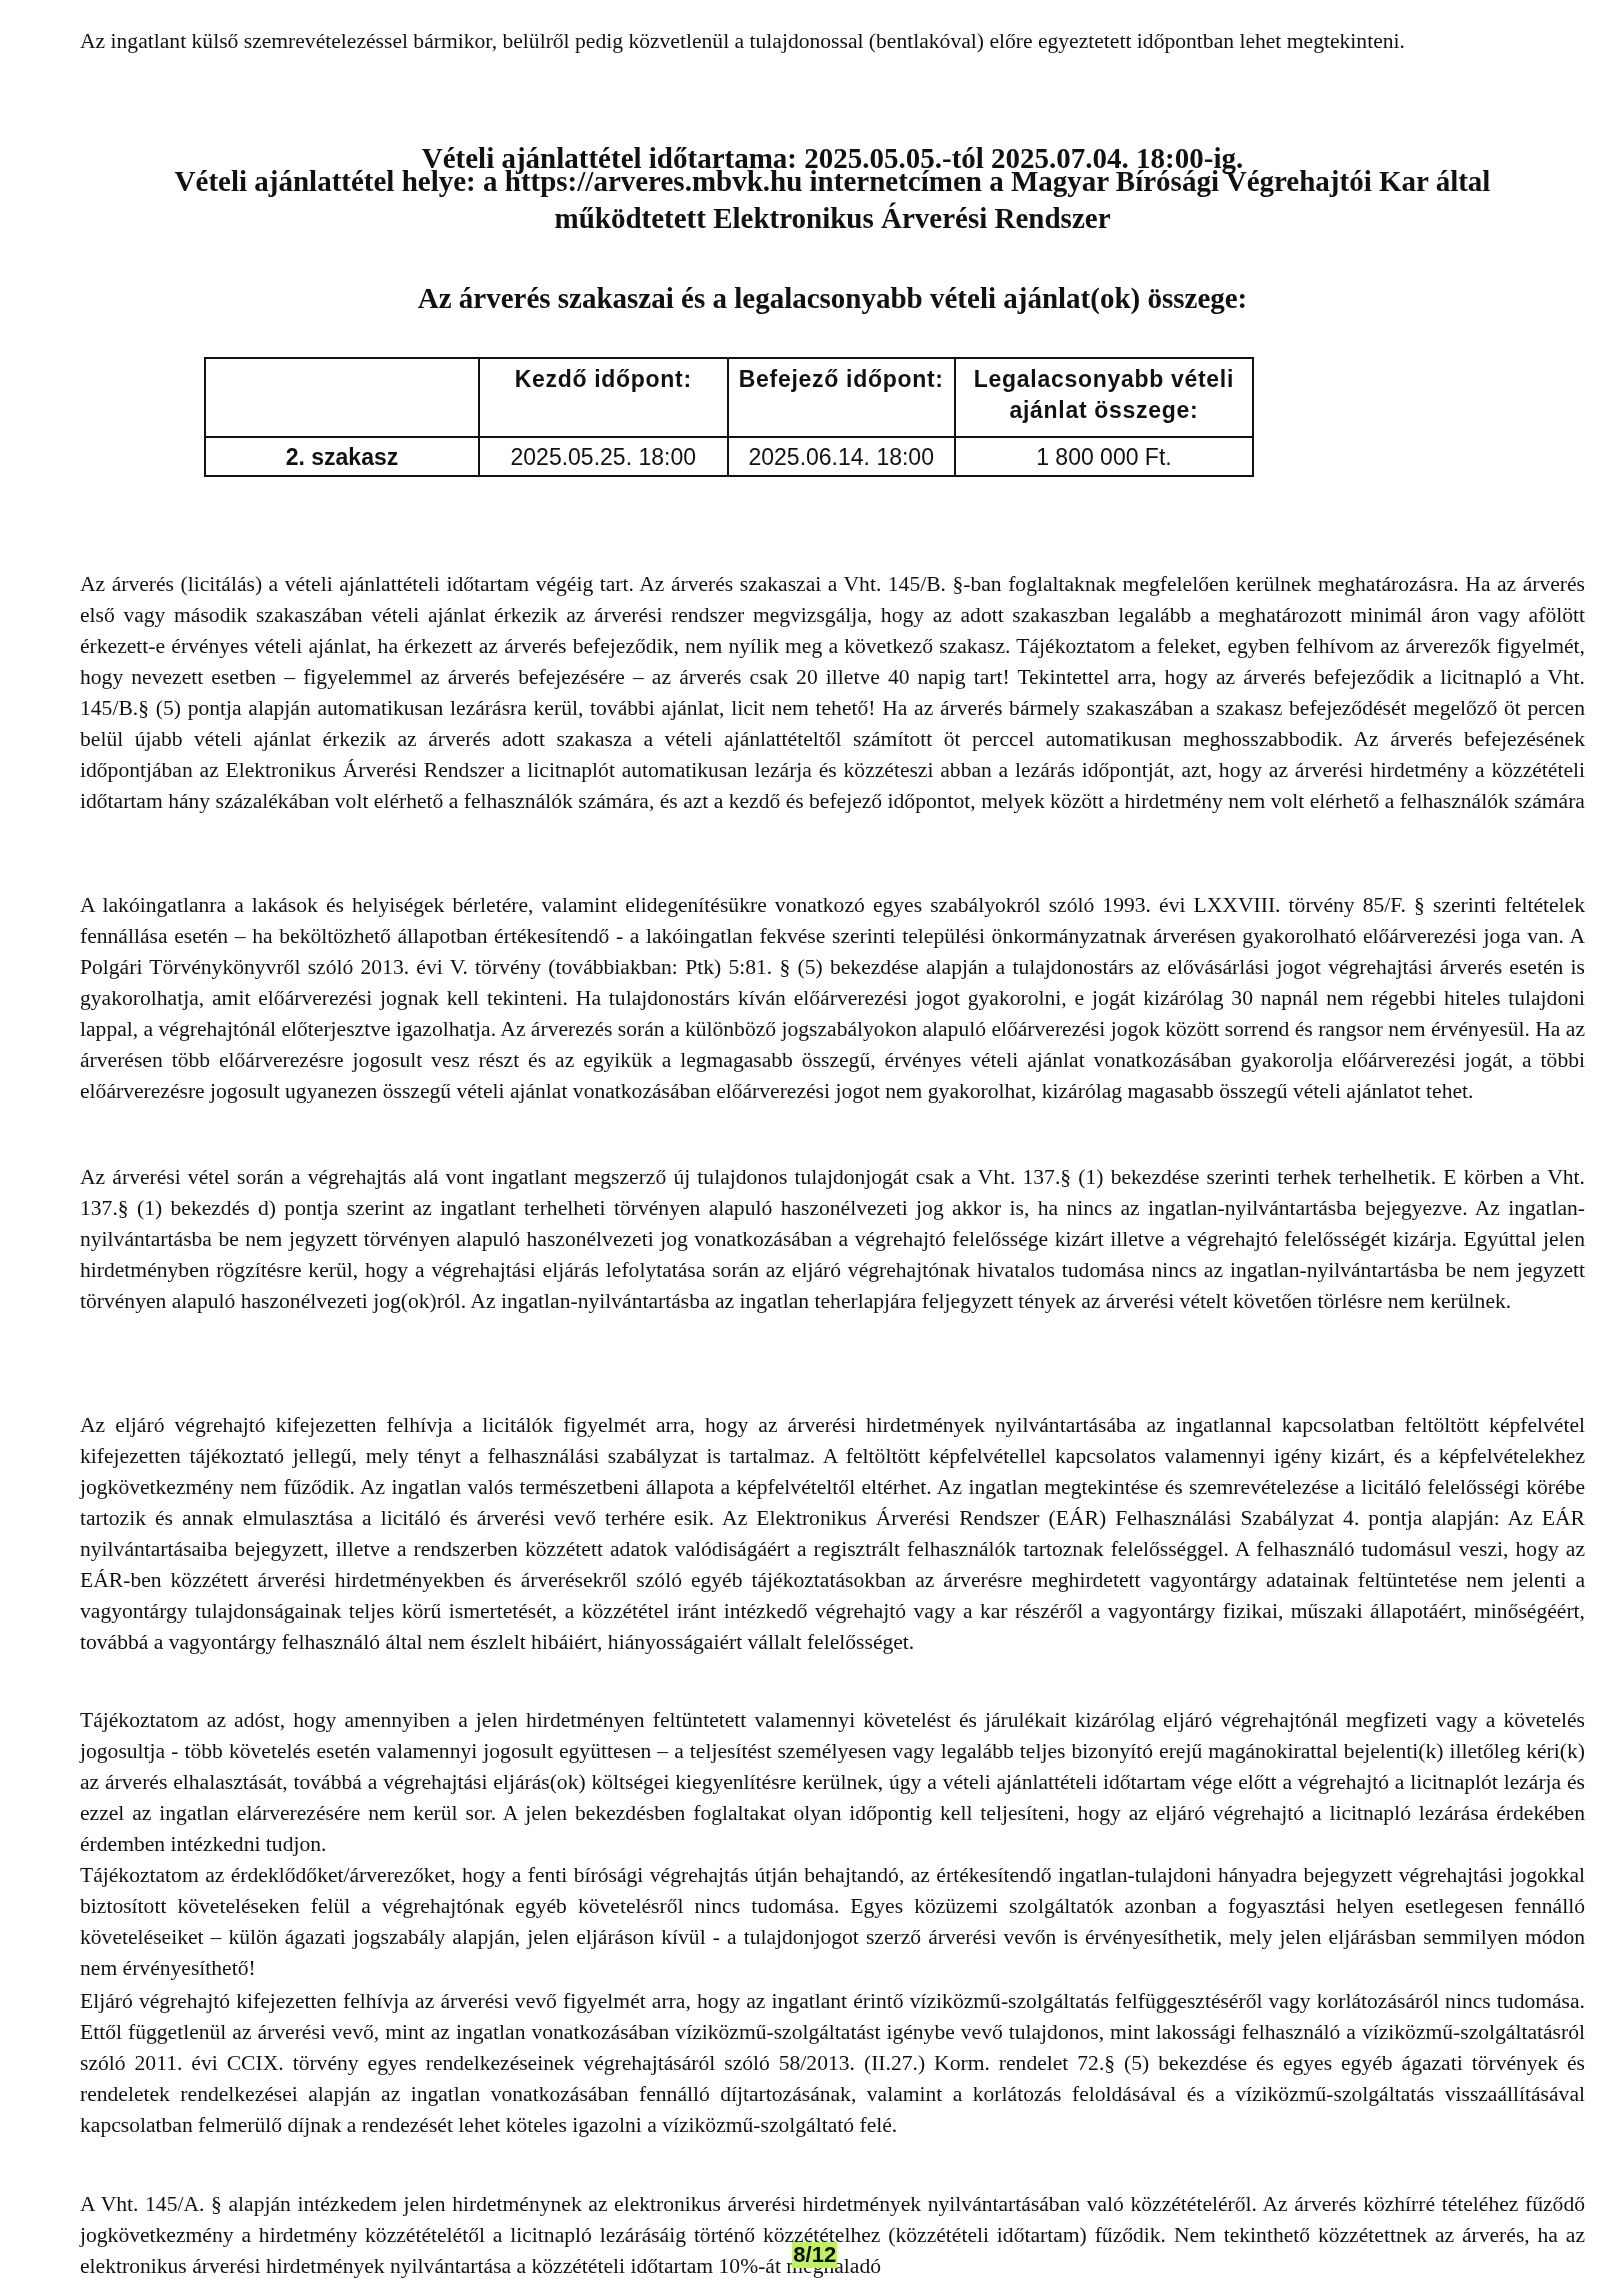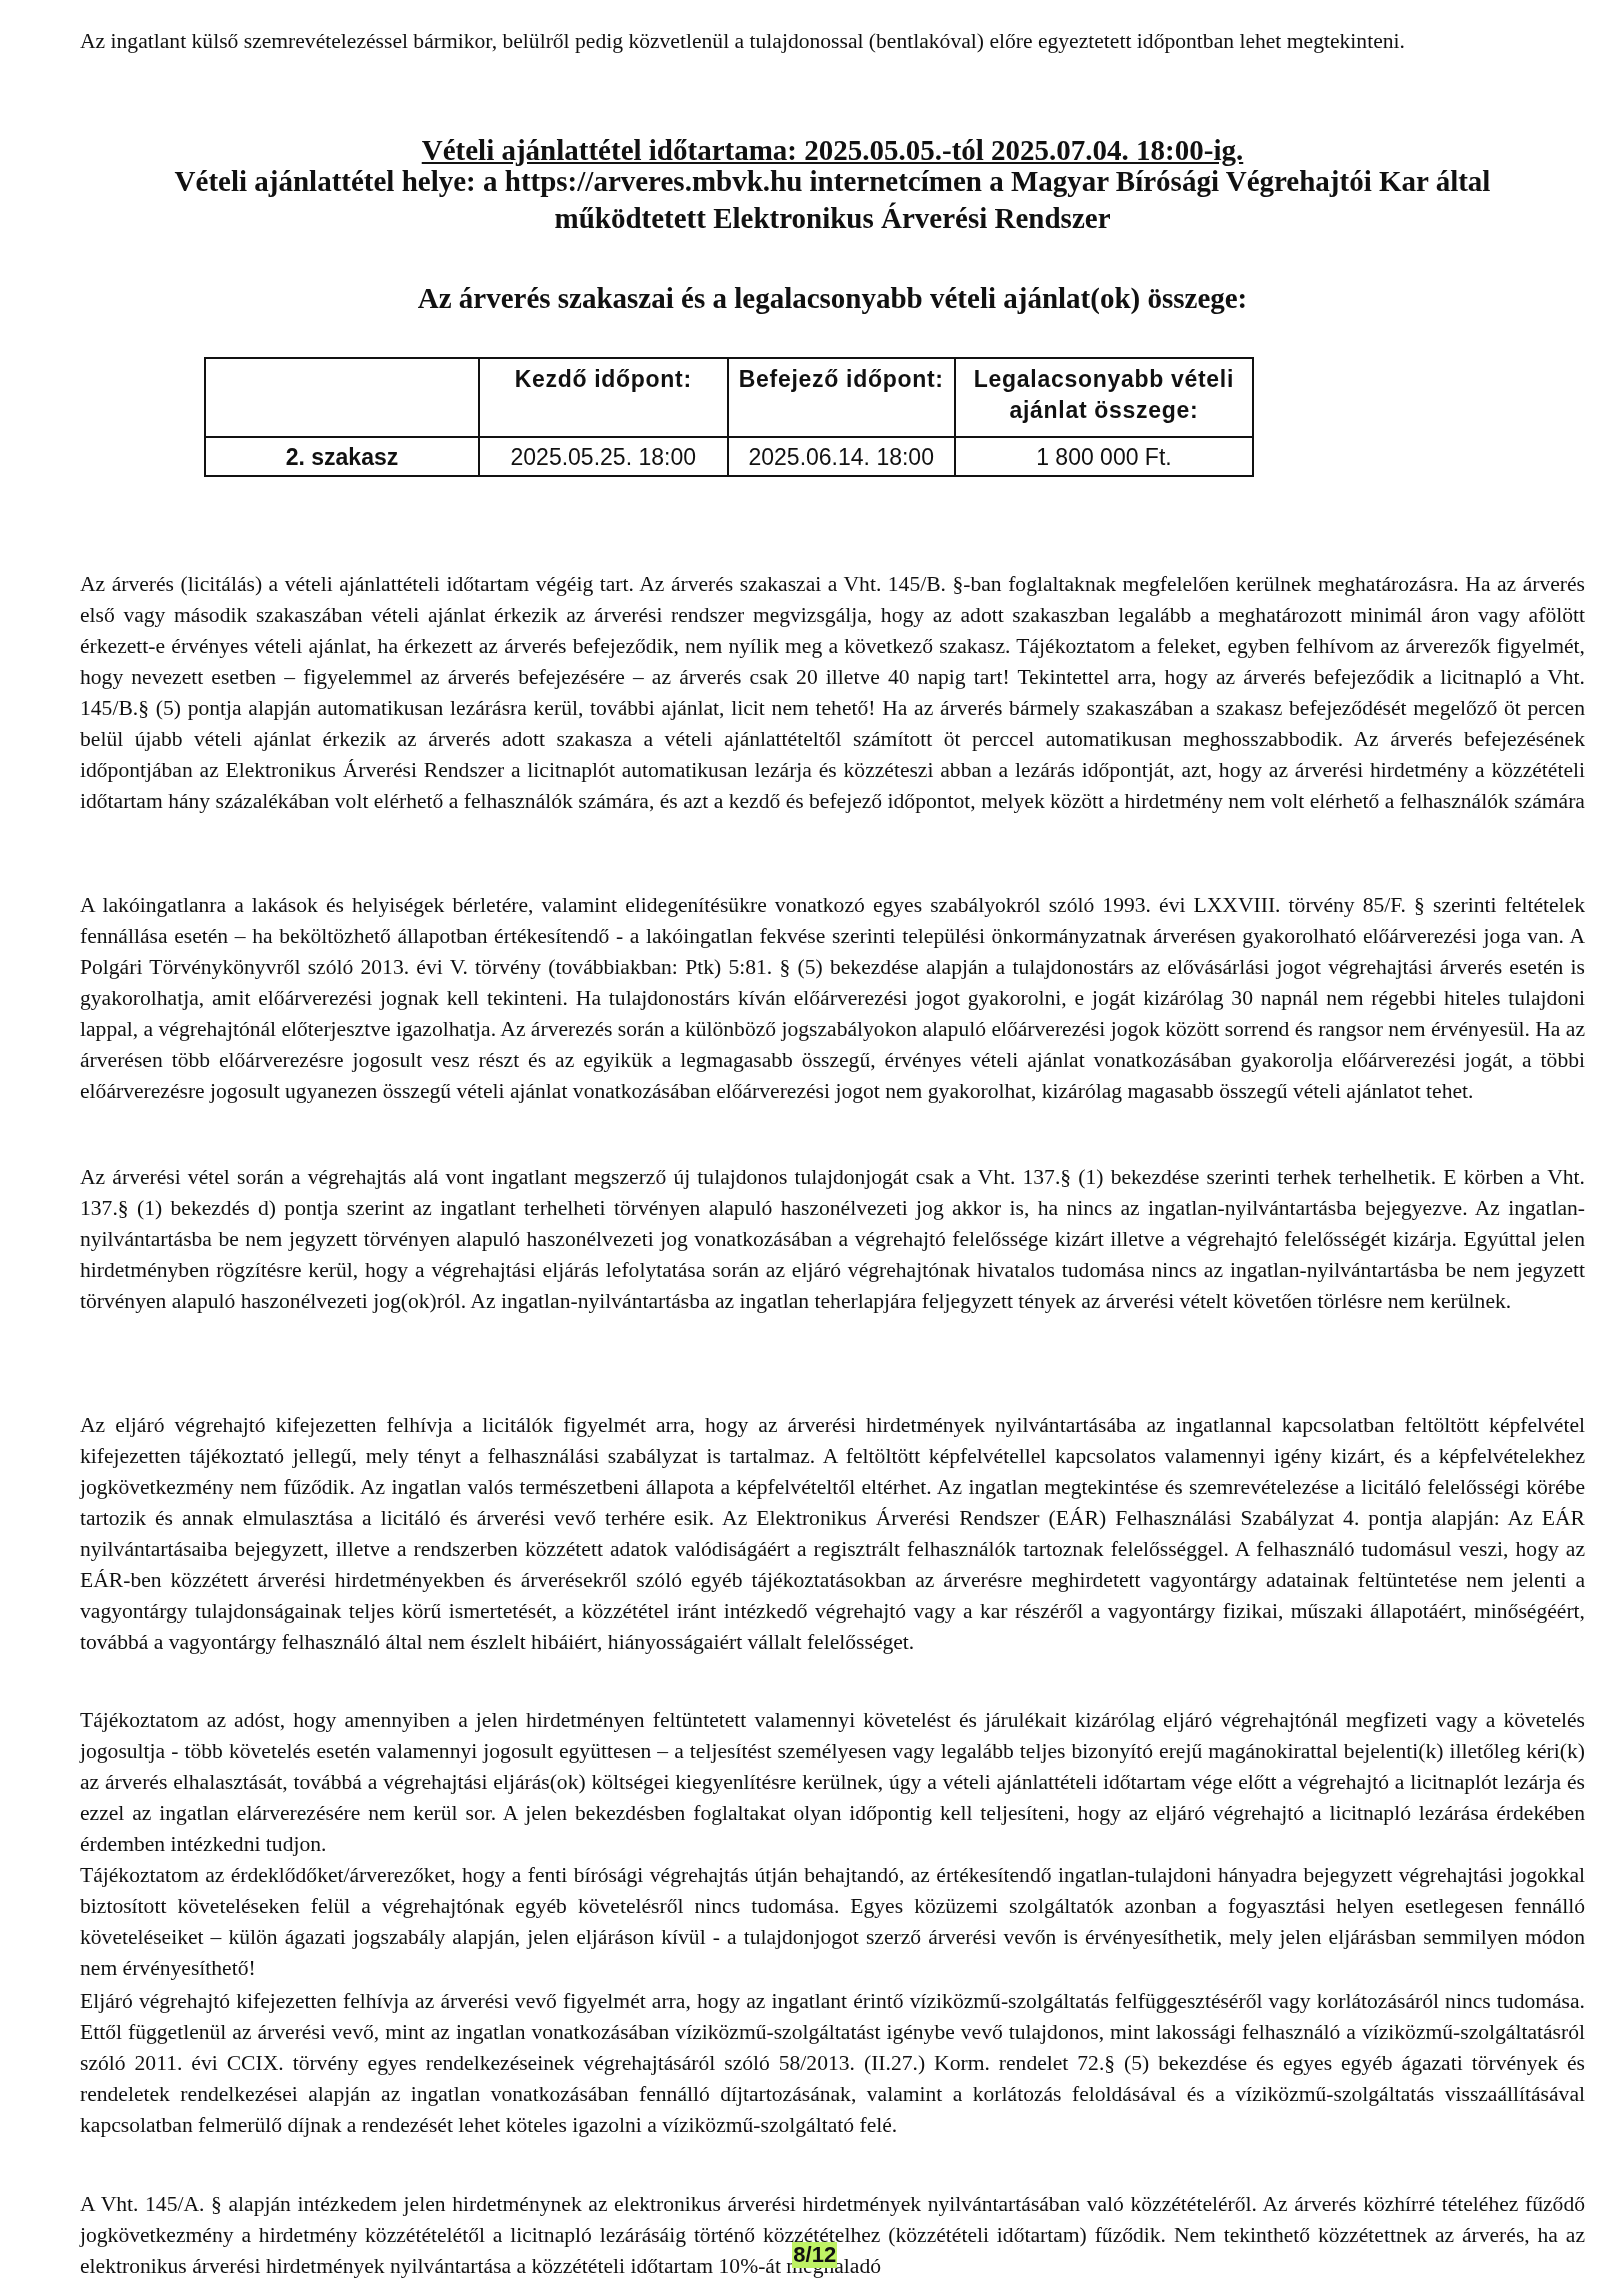--- a/index.html
+++ b/index.html
@@ -2,21 +2,21 @@
 <html style="font-size:10.5px"><head>
 <meta charset="utf-8">
 <style>
   html, body { margin: 0; padding: 0; background: #ffffff; }
   body { width: 1623px; height: 2295px; position: relative; overflow: hidden;
          font-family: "Liberation Serif", "DejaVu Serif", serif; color: #111; }
   .page { position: absolute; left: 80px; top: 26px; width: 1505px; }
   .p { font-size: 21.6px; line-height: 31px; text-align: justify; margin: 0; }
   .intro { position: absolute; top: 0; left: 0; width: 1505px; }
   .center-bold { font-weight: bold; text-align: center; font-size: 29px; line-height: 37px; margin: 0; }
-  .h-dur { position: absolute; top: 106px; left: 0; width: 1505px; text-decoration: underline; }
+  .h-dur { position: absolute; top: 114px; left: 0; width: 1505px; }
   .h-place { position: absolute; top: 137px; left: 0; width: 1505px; }
   .h-place2 { position: absolute; top: 174px; left: 0; width: 1505px; }
   .h-stages { position: absolute; top: 254px; left: 0; width: 1505px; font-size: 29px; }
   table.stages { position: absolute; top: 331px; left: 124px; width: 1050px; border-collapse: collapse;
                  font-family: "Liberation Sans", "DejaVu Sans", sans-serif; }
   table.stages td, table.stages th { border: 2.6px solid #111; text-align: center; font-size: 23px; padding: 0 6.5px; }
   table.stages th { font-weight: bold; height: 72px; vertical-align: top; line-height: 31px; padding-top: 5.2px; letter-spacing: 0.7px; }
   table.stages td { height: 37px; line-height: 34px; }
   table.stages td.rowlabel { font-weight: bold; }
   .col0 { width: 353px; } .col1 { width: 295px; } .col2 { width: 262px; } .col3 { width: 334px; }

